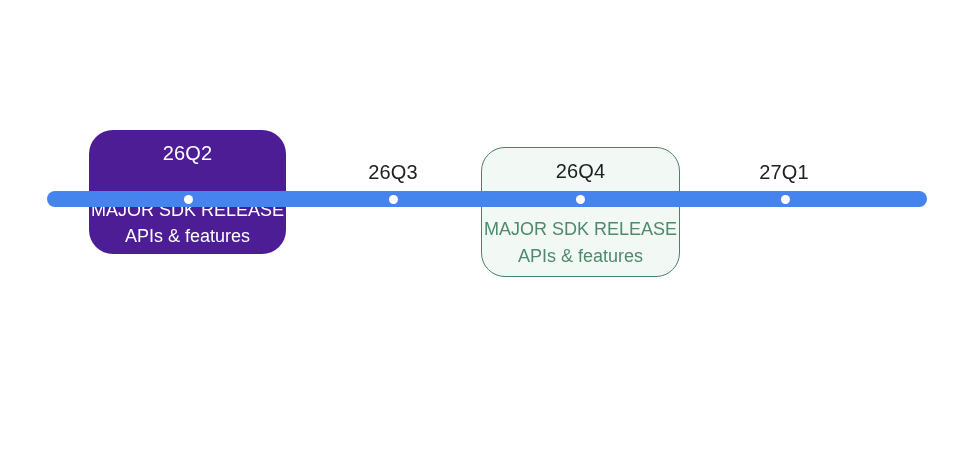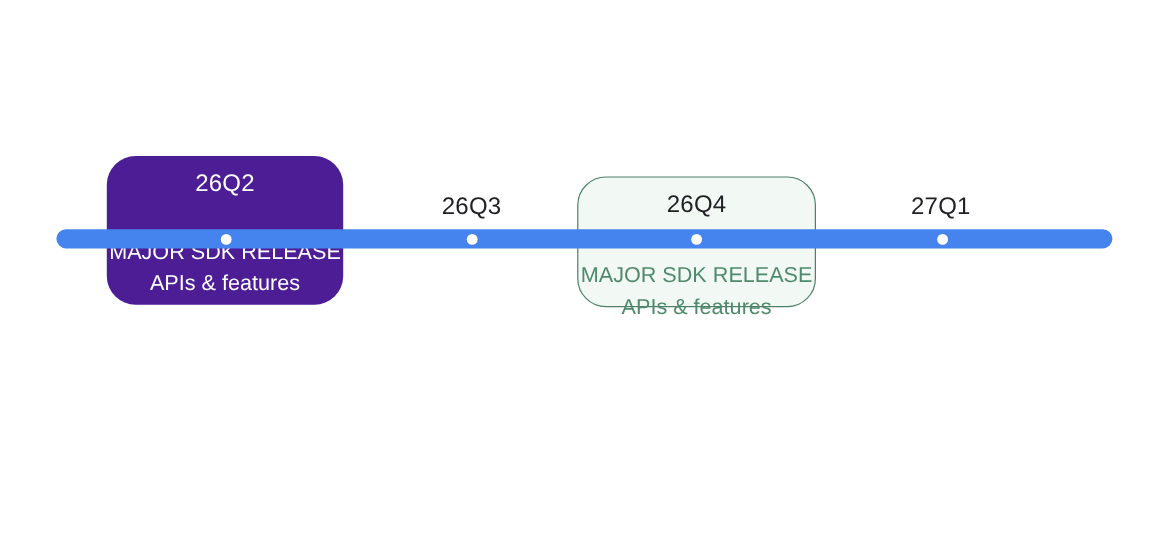--- a/index.html
+++ b/index.html
@@ -48,21 +48,21 @@
     left: 89px;
     top: 130px;
     width: 197px;
     height: 124px;
     background: #4c1d95;
   }
   .card-outlined {
     left: 481px;
     top: 147px;
     width: 199px;
-    height: 109px;
+    height: 130px;
     background: #F2F8F4;
     border: 1.5px solid #4C8169;
   }
   .card-title {
     position: absolute;
     left: 0;
     right: 0;
     top: 12px;
     text-align: center;
     font-size: 20px;

